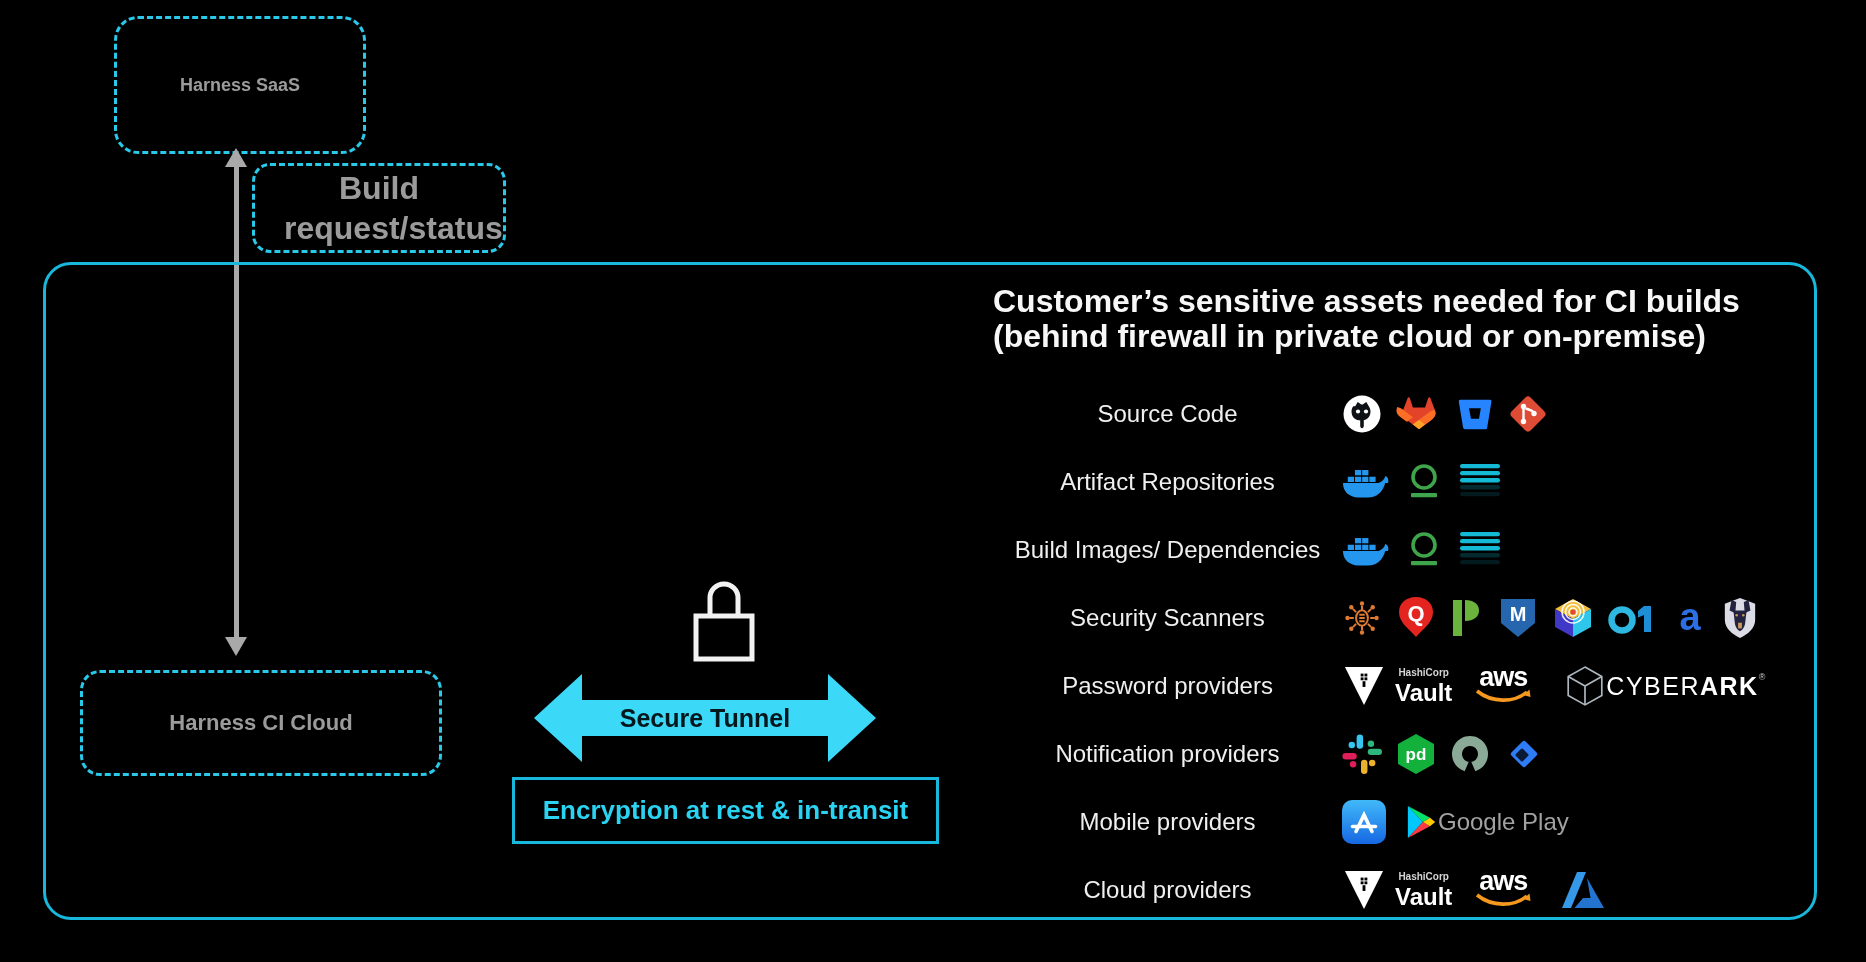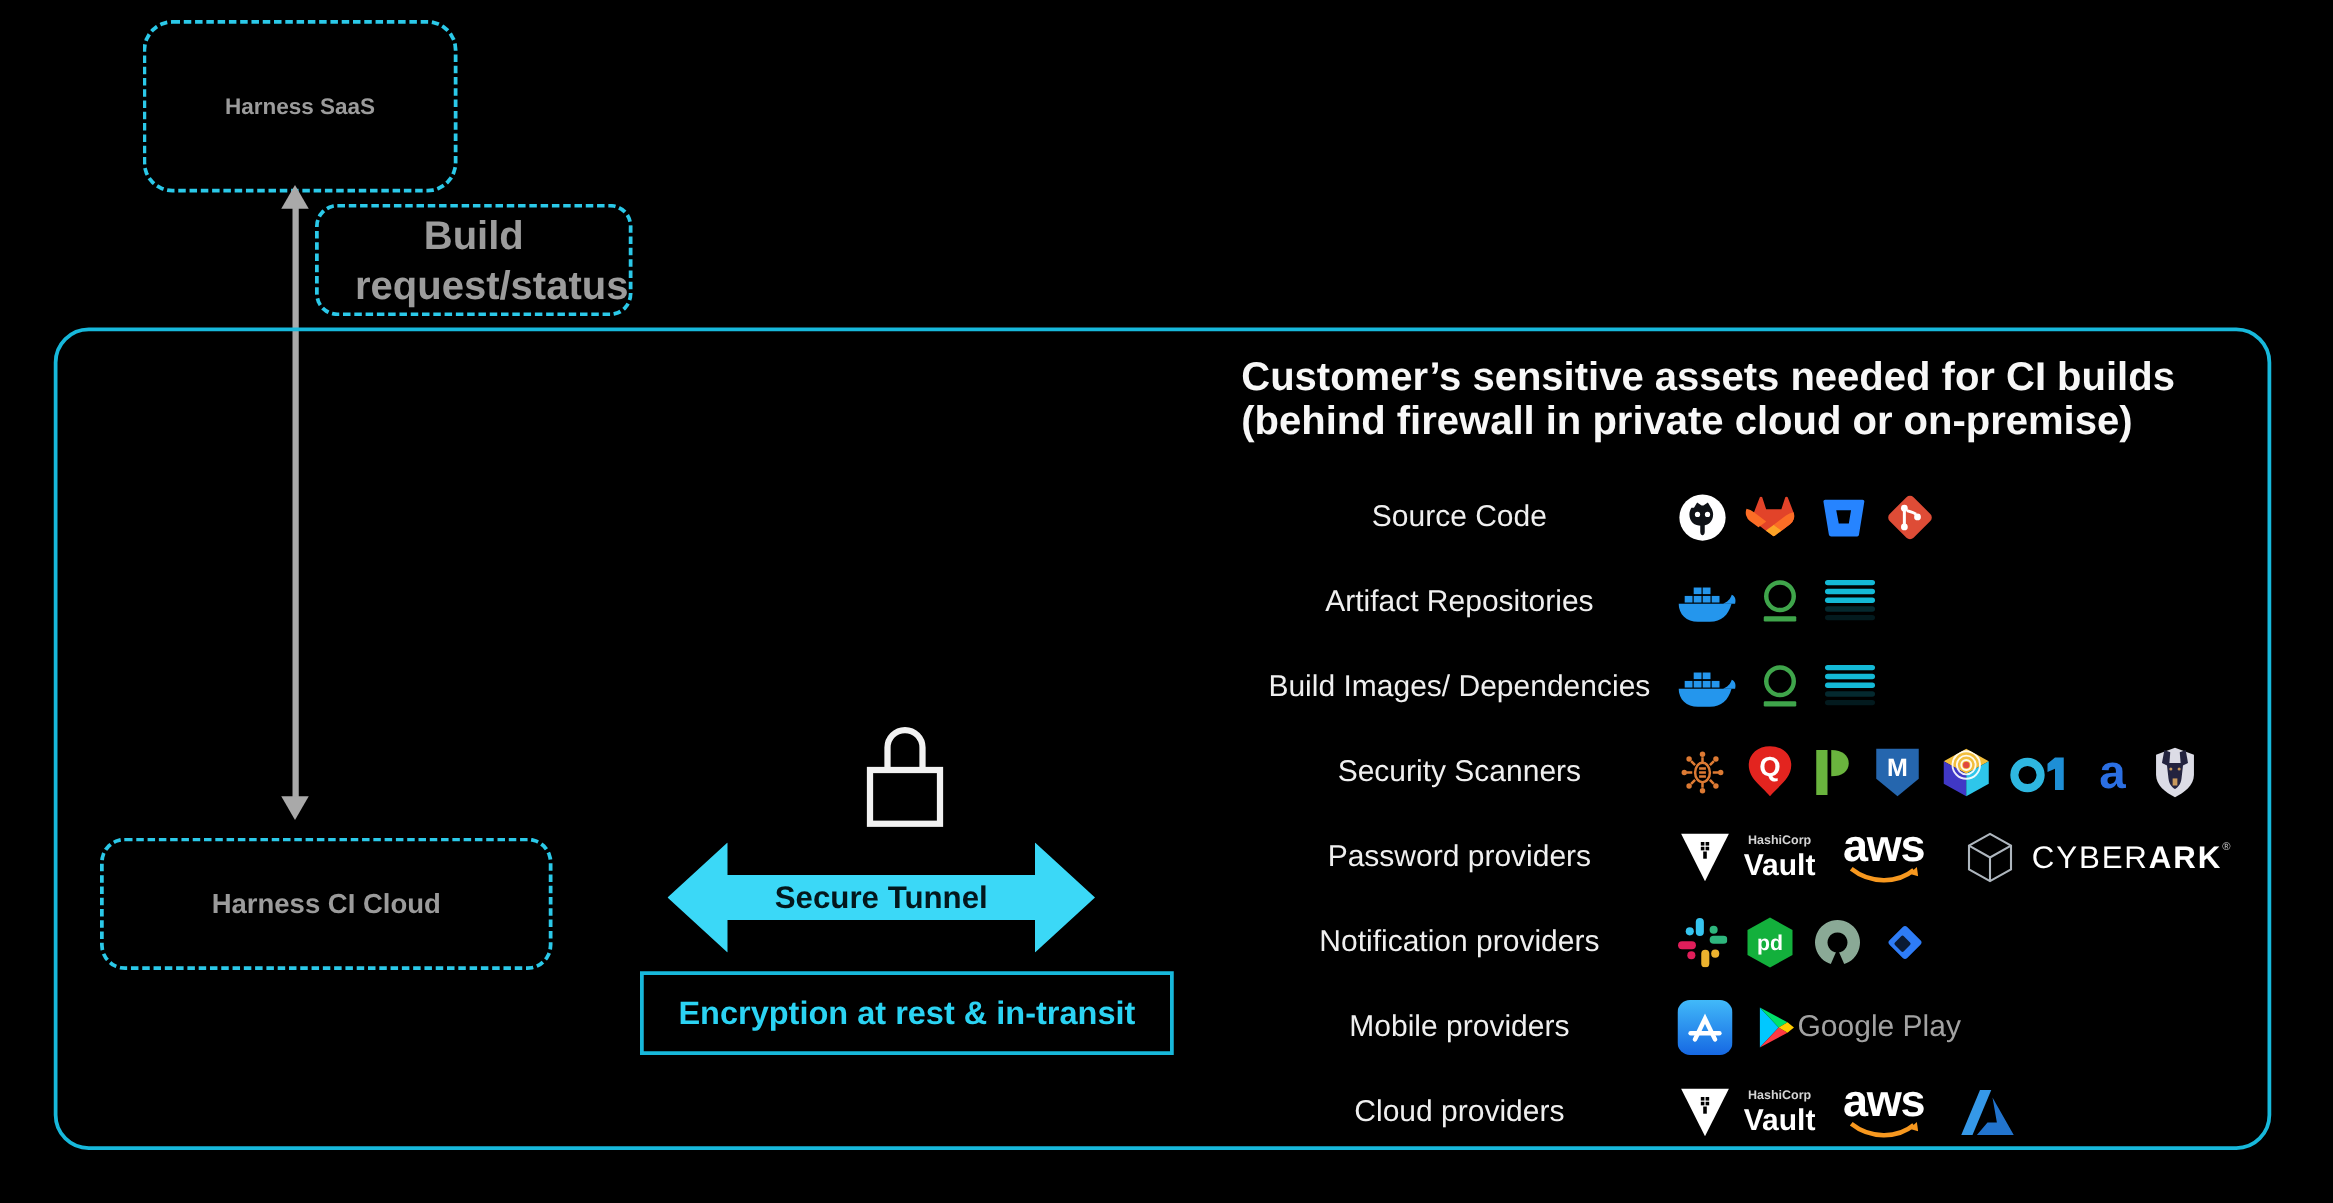--- a/index.html
+++ b/index.html
@@ -33,22 +33,22 @@
   .row{display:flex;align-items:center;height:62px;}
   .row .rlabel{width:349px;font-size:24px;color:#EFEFEF;}
   .icons{display:flex;align-items:center;gap:14px;}
   .icons svg{display:block;}
   
   .vault{display:flex;align-items:center;gap:9px;}
   .vtext{line-height:1;}
   .vbrand{font-size:10px;color:#D4D4D4;font-weight:700;margin-bottom:3px;}
   .vname{font-size:24px;font-weight:700;color:#FFF;}
   .aws{display:flex;flex-direction:column;align-items:center;margin:0 8px;}
-  .aws .word{font-size:36px;font-weight:700;color:#FFF;line-height:0.85;letter-spacing:-1px;}
-  .cyberark{display:flex;align-items:center;gap:12px;margin-left:10px;color:#FFF;}
+  .aws .word{font-size:27px;font-weight:700;color:#FFF;line-height:0.85;letter-spacing:-1px;}
+  .cyberark{display:flex;align-items:center;gap:0;margin-left:10px;color:#FFF;}
   .cy-txt{font-size:25px;letter-spacing:1.5px;font-weight:400;}
   .cy-txt b{font-weight:800;}
   .cy-reg{font-size:9px;vertical-align:top;color:#CCC;}
   .gplay{display:flex;align-items:center;margin-left:6px;}
   .gplay .txt{color:#A2A2A2;font-size:24px;}
 </style>
 </head>
 <body>
 
 <svg width="0" height="0" style="position:absolute" aria-hidden="true">

